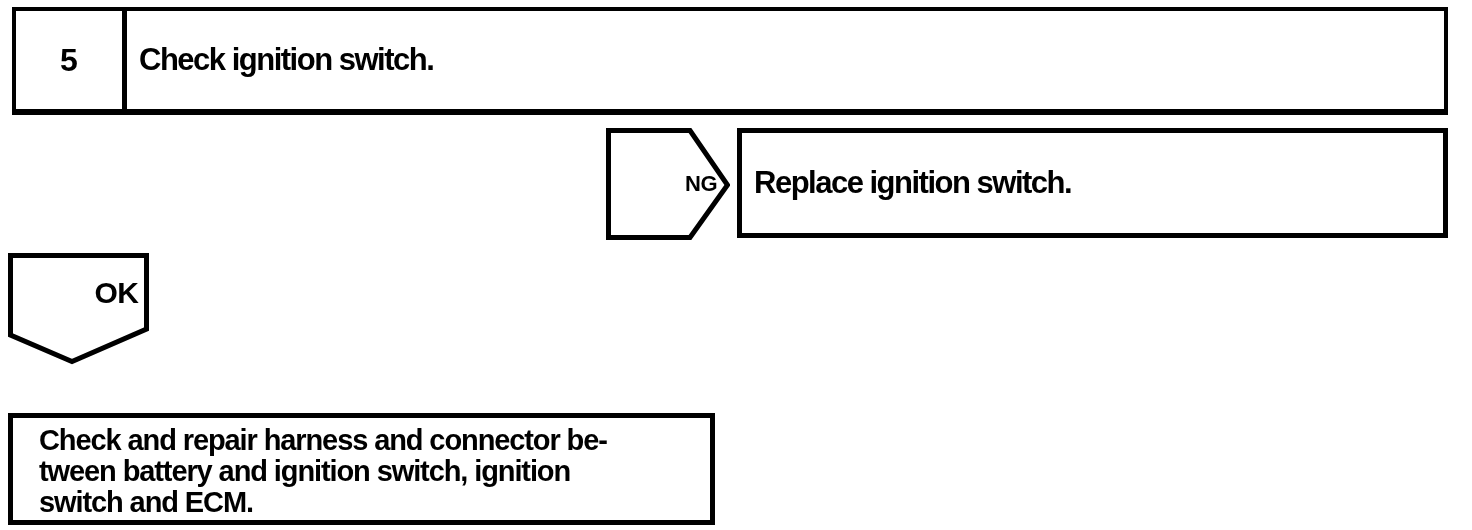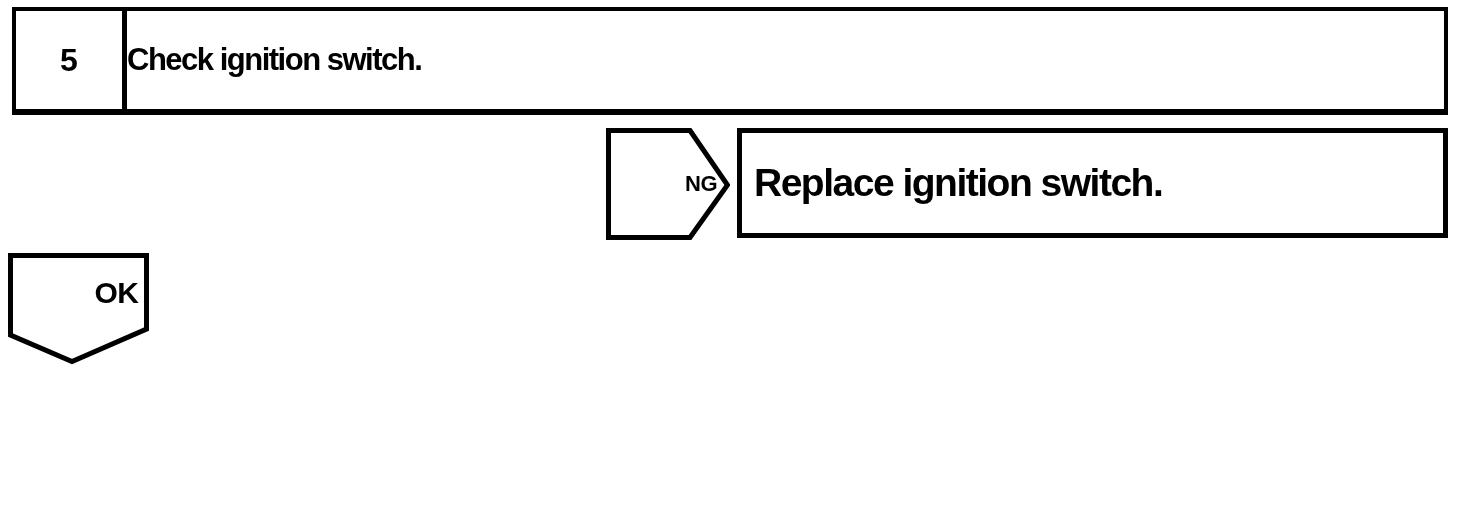--- a/index.html
+++ b/index.html
@@ -36,20 +36,21 @@
     border-right: 5px solid #000;
     display: flex;
     align-items: center;
     justify-content: center;
     font-size: 32px;
   }
   .step-text {
     flex: 1;
     display: flex;
     align-items: center;
+    padding-left: 12px;
     font-size: 31px;
     letter-spacing: -1.5px;
   }
 
   
   .ng-shape {
     position: absolute;
     left: 606px;
     top: 128px;
     width: 124px;
@@ -71,21 +72,21 @@
     position: absolute;
     left: 737px;
     top: 128px;
     width: 711px;
     height: 110px;
     box-sizing: border-box;
     border: 5px solid #000;
     display: flex;
     align-items: center;
     padding-left: 12px;
-    font-size: 39px;
+    font-size: 31px;
     letter-spacing: -1.5px;
     background: #fff;
   }
 
   
   .ok-shape {
     position: absolute;
     left: 8px;
     top: 253px;
     width: 141px;
@@ -147,14 +148,19 @@
 
   <div class="ng-action-box">
     <span>Replace ignition switch.</span>
   </div>
 
   <svg class="ok-shape" viewBox="0 0 141 112" xmlns="http://www.w3.org/2000/svg">
     <polygon points="2.5,2.5 138.5,2.5 138.5,76 64,108.5 2.5,82" fill="#ffffff" stroke="#000000" stroke-width="5" stroke-linejoin="miter"></polygon>
   </svg>
   <div class="ok-label">OK</div>
 
+  <div class="result-box">
+    <div class="result-line-justify">Check and repair harness and connector be-</div>
+    <div class="result-line-justify">tween battery and ignition switch, ignition</div>
+    <div class="result-line-left">switch and ECM.</div>
+  </div>
 
 </div>
 
 </body></html>

